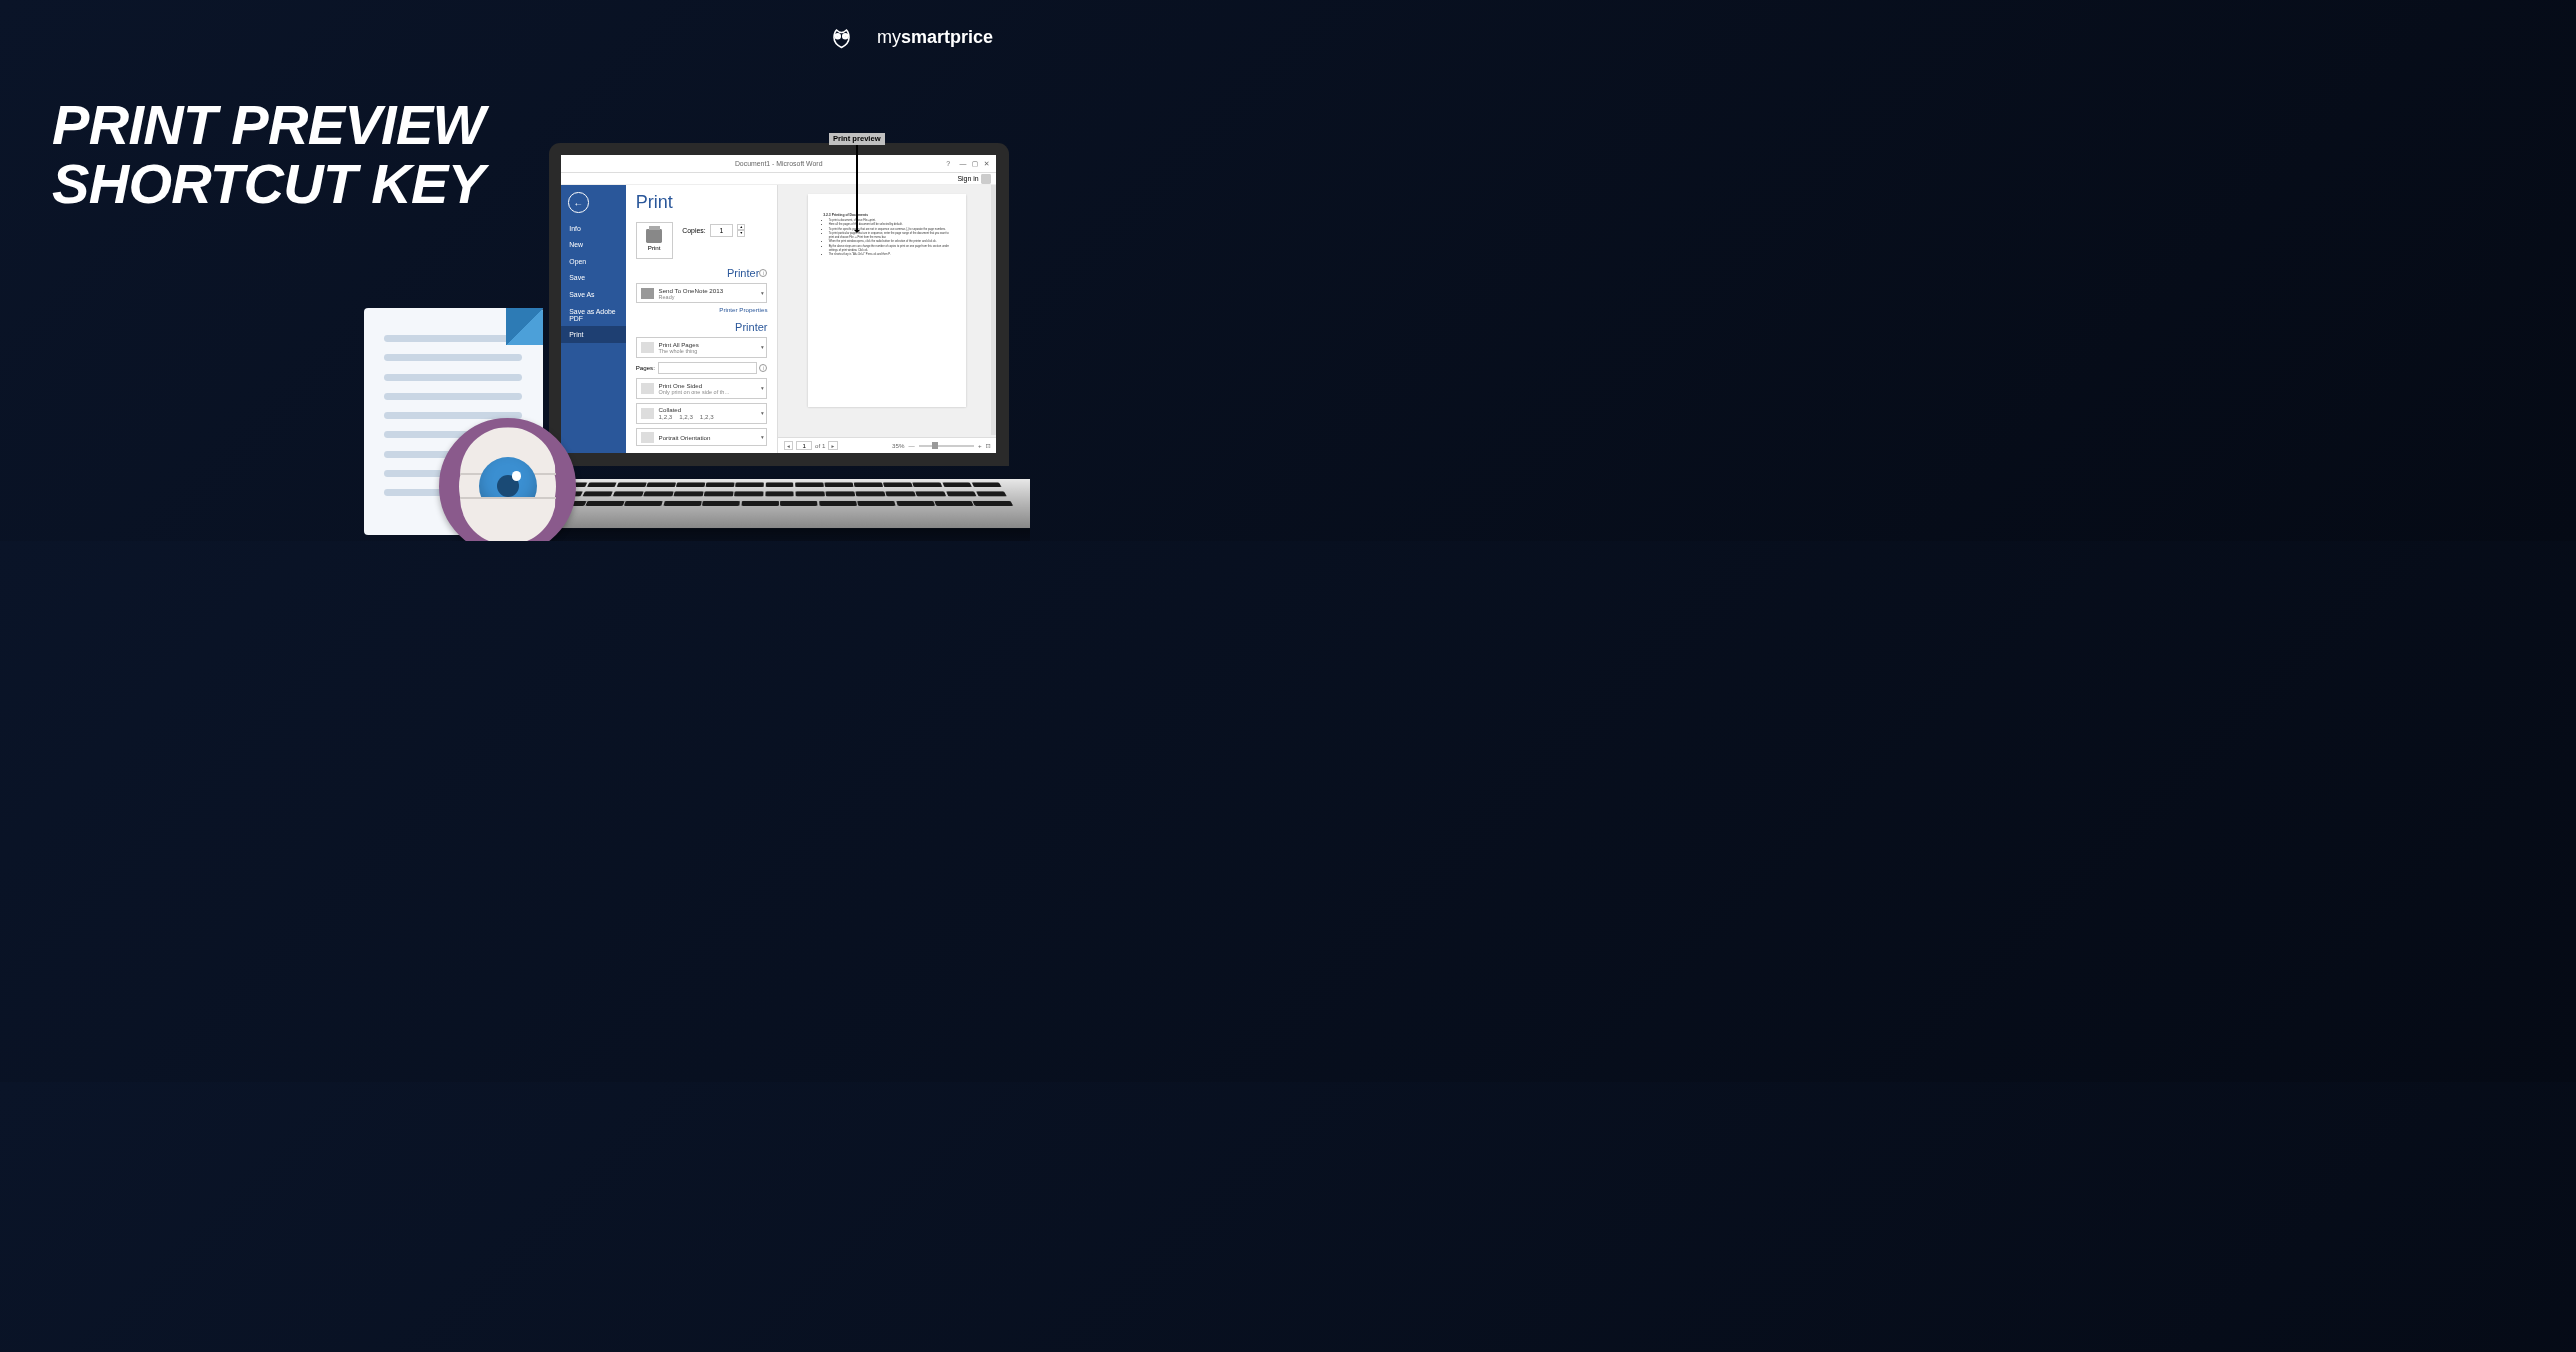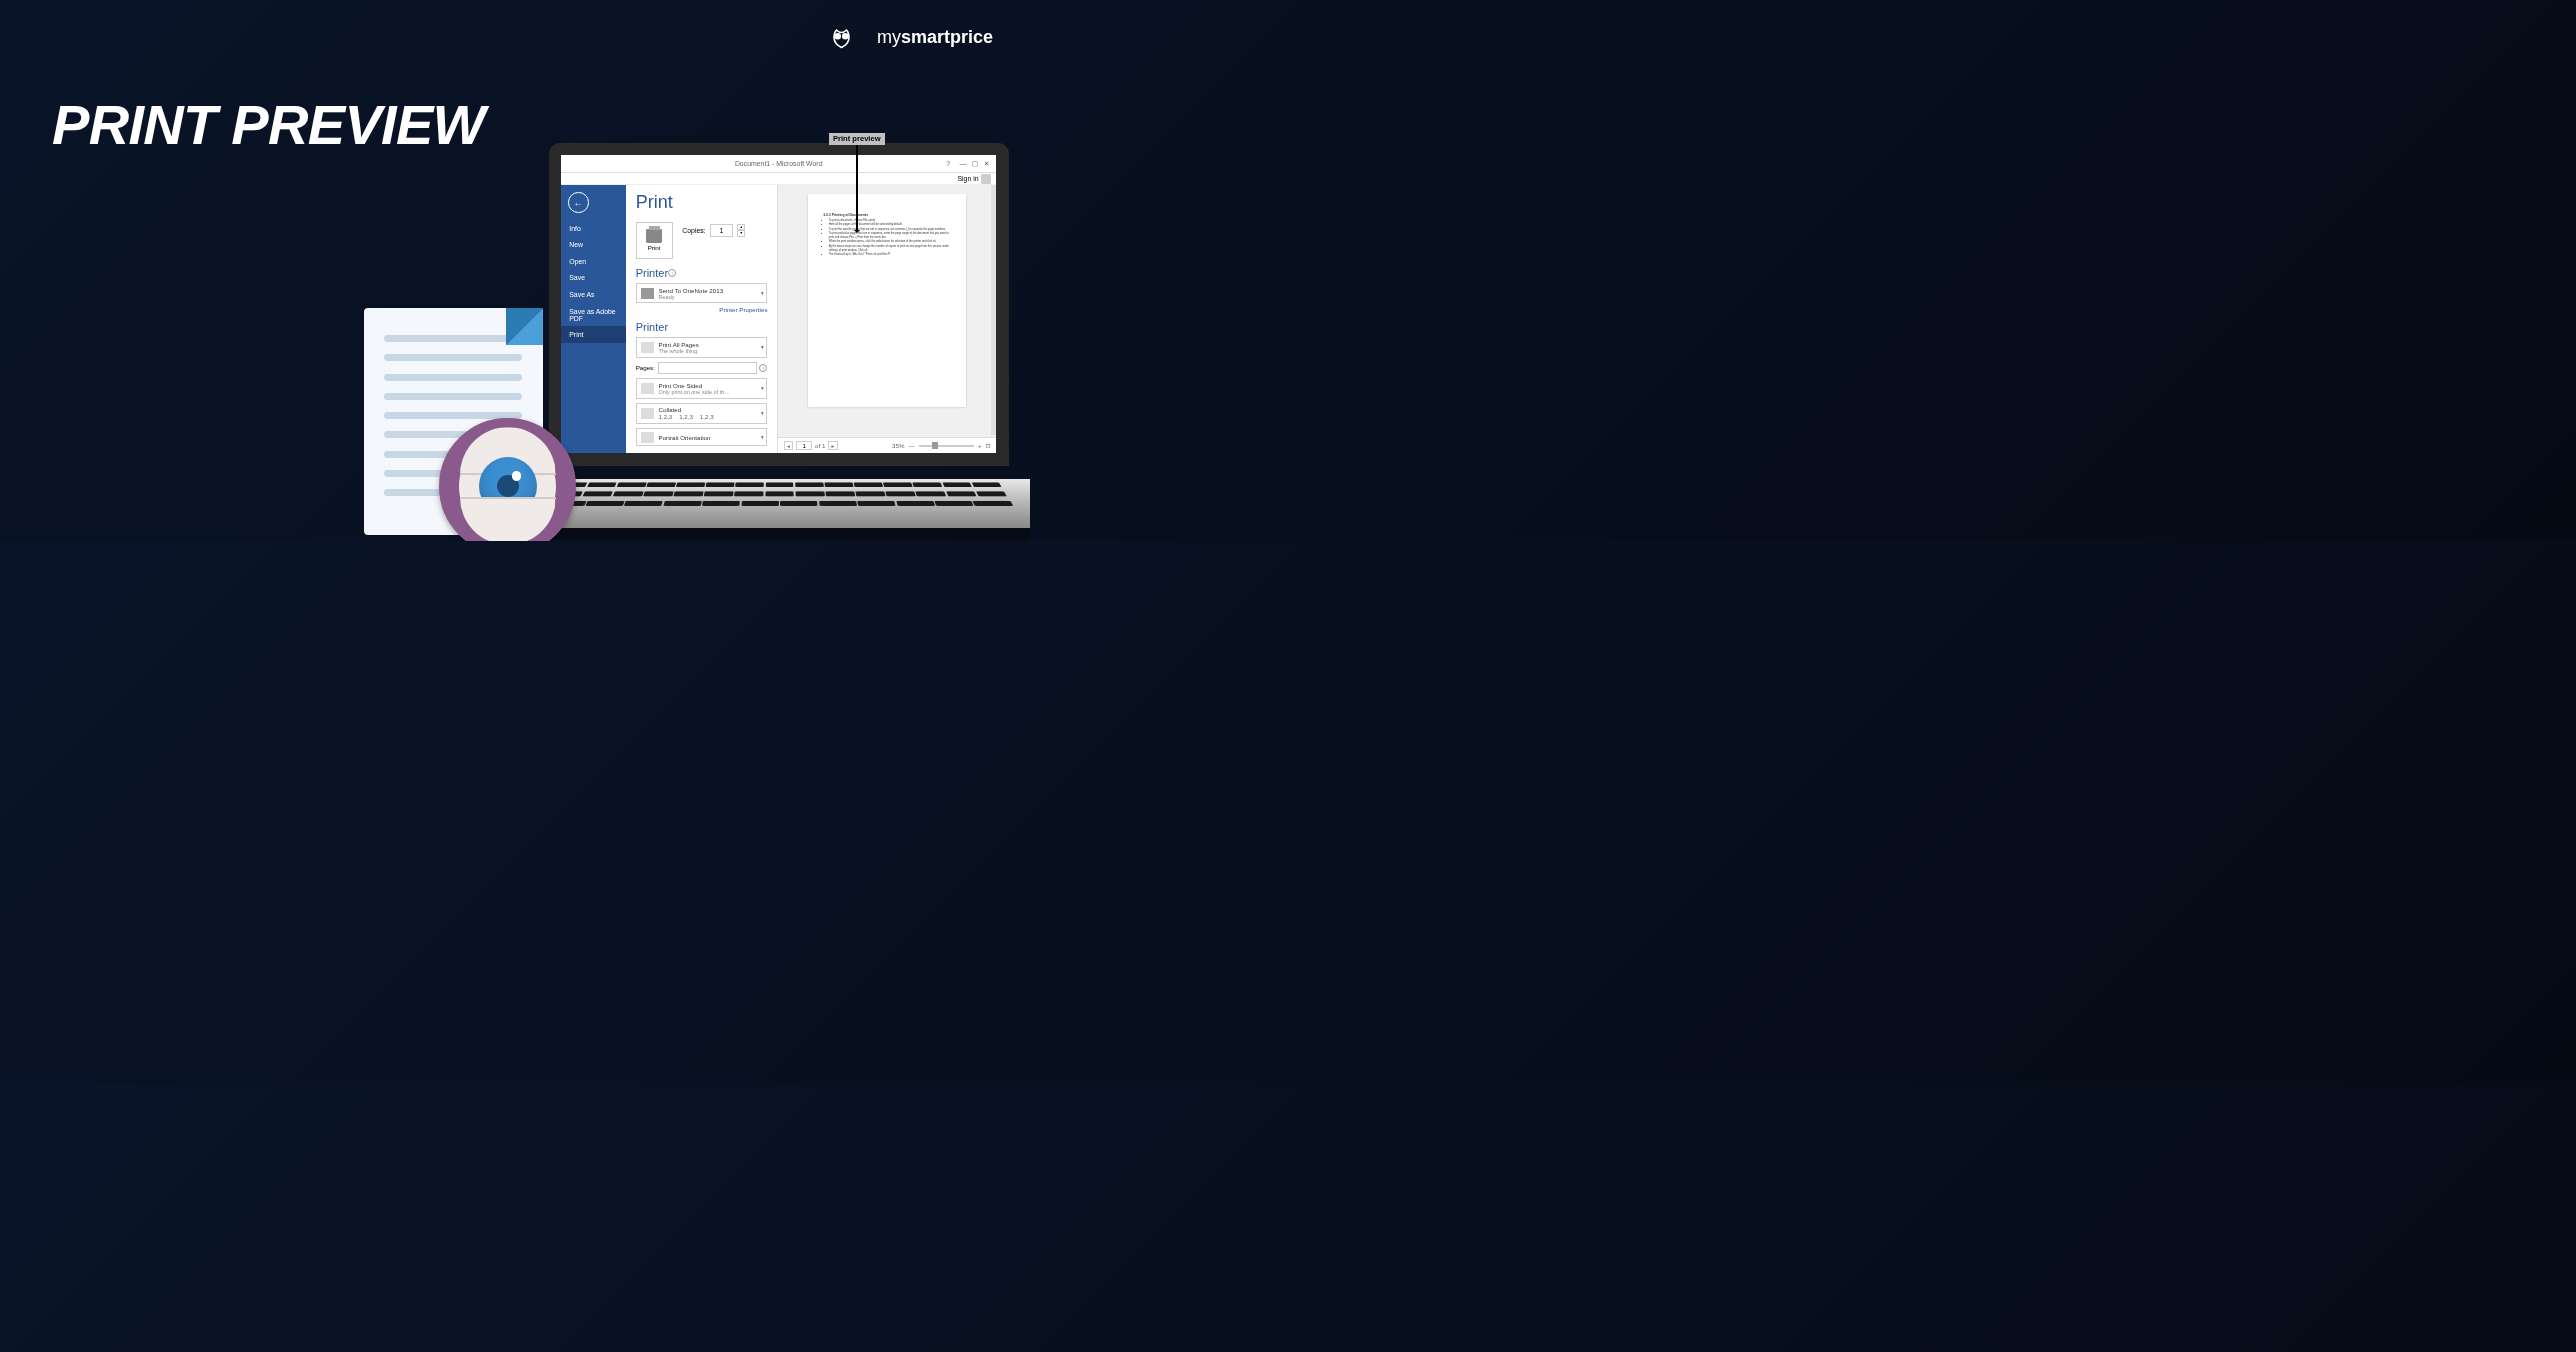--- a/index.html
+++ b/index.html
@@ -34,21 +34,21 @@
 .settings-panel{width:151px;padding:6.9px 9.6px;display:flex;flex-direction:column;gap:4.1px}
 .print-heading{font-size:18px;color:#2a579a;font-weight:300;margin-bottom:4.1px}
 .print-btn-group{display:flex;align-items:flex-start;gap:9.6px}
 .print-button{width:37px;height:37px;border:0.7px solid #ccc;display:flex;flex-direction:column;align-items:center;justify-content:center;font-size:6.2px;gap:1.4px}
 .printer-icon{width:16.5px;height:13.7px;background:#888;border-radius:1.4px;position:relative}
 .printer-icon::before{content:"";position:absolute;top:-3.4px;left:2.7px;width:11px;height:4.1px;background:#aaa}
 .copies-row{display:flex;align-items:center;gap:4.1px;font-size:6.9px;margin-top:2.7px}
 .copies-input{width:23.4px;height:12.4px;border:0.7px solid #ccc;text-align:center;font-size:6.9px}
 .spinner{display:flex;flex-direction:column}
 .spinner span{width:8.2px;height:6.2px;border:0.7px solid #ccc;font-size:4.1px;text-align:center;line-height:4.8px}
-.section-heading{font-size:11px;color:#2a579a;font-weight:400;margin-top:4.1px;display:flex;justify-content:flex-start;align-items:center}
+.section-heading{font-size:11px;color:#2a579a;font-weight:400;margin-top:4.1px;display:flex;justify-content:flex-end;align-items:center}
 .info-icon{width:8.2px;height:8.2px;border:0.7px solid #999;border-radius:50%;font-size:5.5px;text-align:center;line-height:6.9px;color:#999}
 .dropdown{border:0.7px solid #ccc;padding:2.7px 4.1px;font-size:6.2px;display:flex;align-items:center;gap:4.1px;position:relative;background:#fff}
 .dropdown .dd-arrow{position:absolute;right:2.7px;font-size:5.5px;color:#666}
 .dropdown-icon{width:13.7px;height:11px;background:#999;flex-shrink:0}
 .dd-text{flex:1}
 .dd-main{color:#333}
 .dd-sub{color:#888;font-size:5.5px}
 .link{color:#2a579a;font-size:6.2px;text-align:right;margin-top:-1.4px}
 .pages-input{border:0.7px solid #ccc;height:12.4px;font-size:6.2px;padding:0 2.7px}
 .collated-row{display:flex;gap:6.9px;font-size:6.2px;color:#666}
@@ -89,20 +89,21 @@
     <circle cx="14" cy="18" r="4" fill="#fff"></circle>
       <circle cx="26" cy="18" r="4" fill="#fff"></circle>
     <circle cx="14" cy="18" r="1.5" fill="#0a1428"></circle>
       <circle cx="26" cy="18" r="1.5" fill="#0a1428"></circle>
   </svg>
   <span class="logo-text"><span>my</span><b>smartprice</b></span>
 </div>
 
 <div class="hero-title">
   <div>PRINT PREVIEW</div>
+  <div>SHORTCUT KEY</div>
 </div>
 
 <div class="doc-icon">
   <div class="doc-page">
     <div class="doc-line"></div>
       <div class="doc-line"></div>
       <div class="doc-line"></div>
     <div class="doc-line"></div>
       <div class="doc-line"></div>
       <div class="doc-line"></div>

